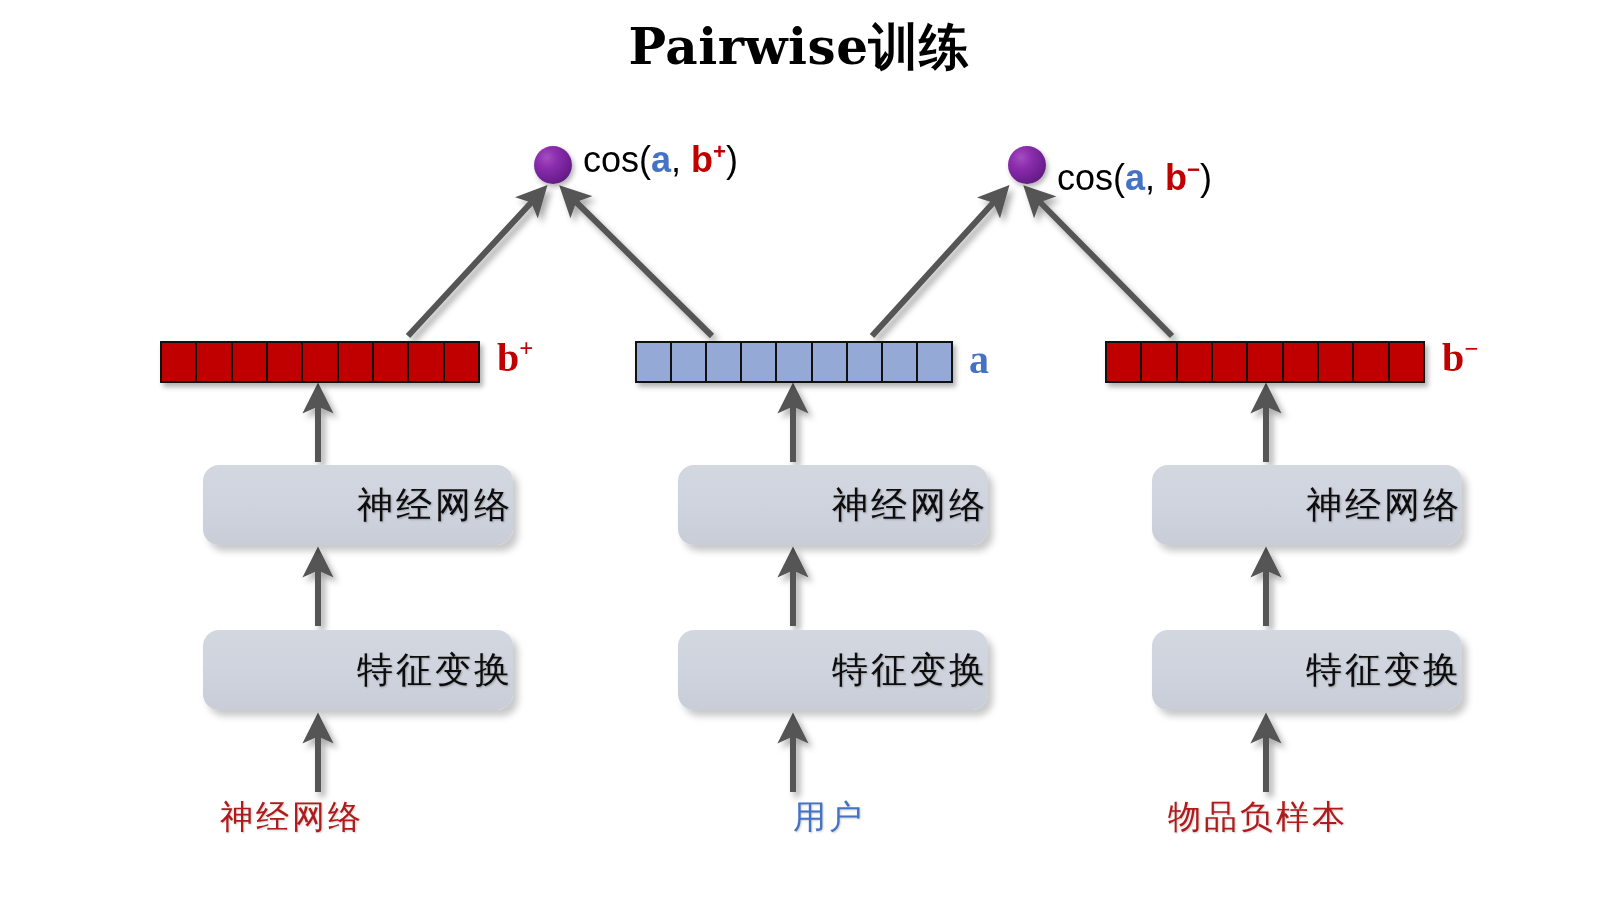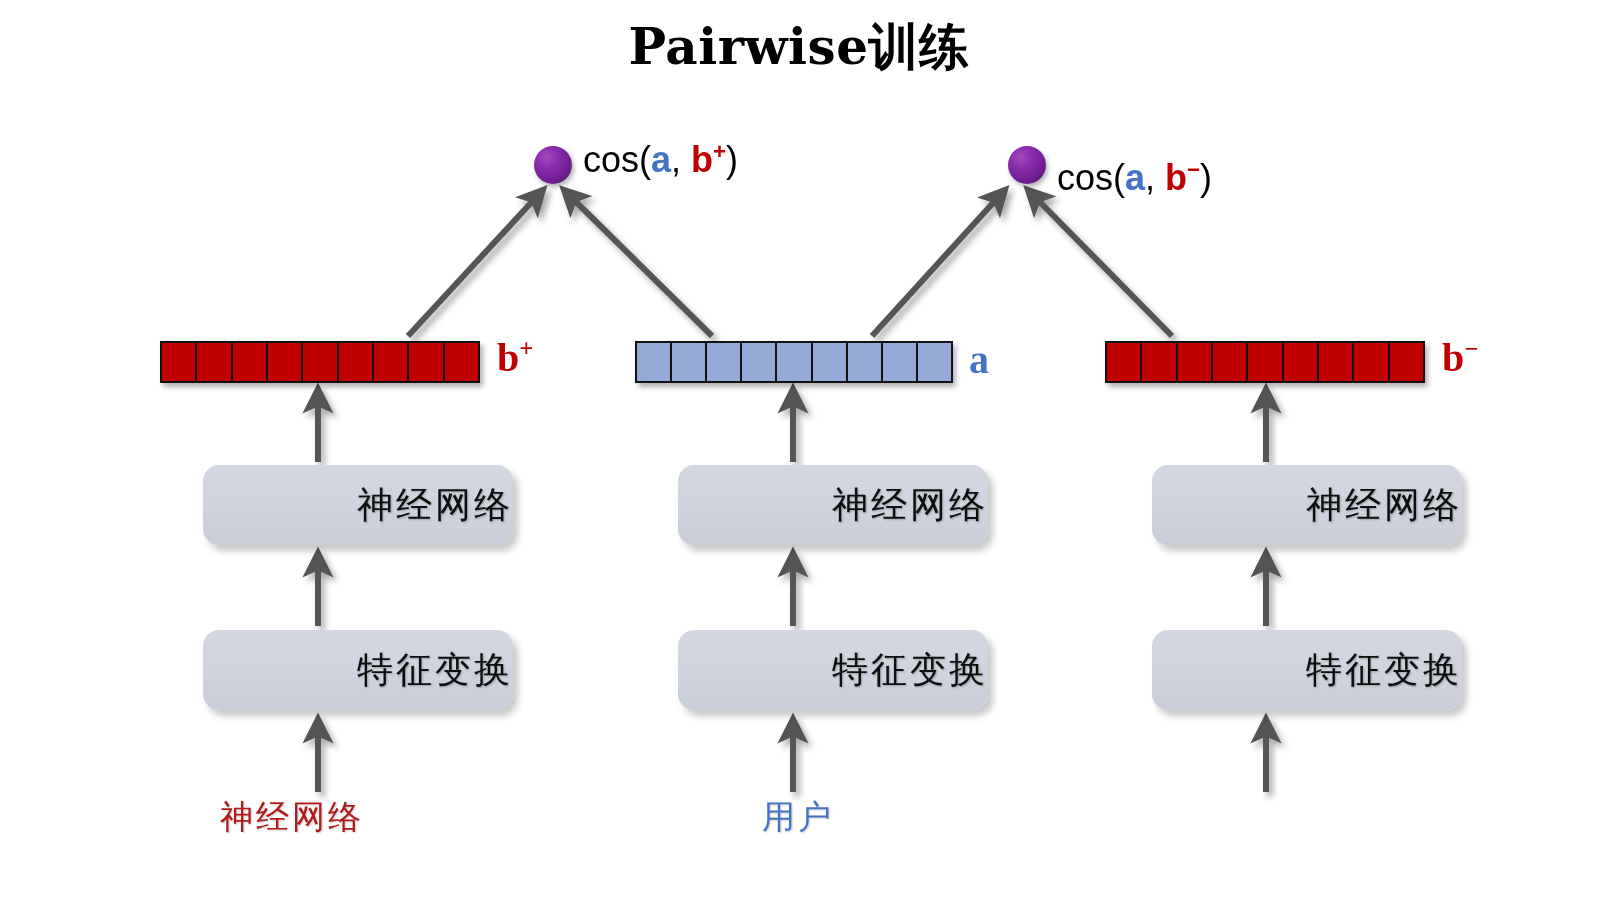--- a/index.html
+++ b/index.html
@@ -232,21 +232,21 @@
   <div class="vec-label blue" style="left:969px; top:340px;">
     <span>a</span><sup></sup>
   </div>
 
   <div class="pbox" style="left:638px; top:465px;">
     <span>神经网络</span>
   </div>
   <div class="pbox" style="left:638px; top:630px;">
     <span>特征变换</span>
   </div>
-  <div class="src-label blue" style="left:762px; top:800px;">用户</div>
+  <div class="src-label blue" style="left:793px; top:800px;">用户</div>
 
   <div class="vector red" style="left:1105px; top:341px; width:320px;">
     <div class="cell"></div>
     <div class="cell"></div>
     <div class="cell"></div>
     <div class="cell"></div>
     <div class="cell"></div>
     <div class="cell"></div>
     <div class="cell"></div>
     <div class="cell"></div>
@@ -255,14 +255,15 @@
   <div class="vec-label red" style="left:1442px; top:338px;">
     <span>b</span><sup>−</sup>
   </div>
 
   <div class="pbox" style="left:1112px; top:465px;">
     <span>神经网络</span>
   </div>
   <div class="pbox" style="left:1112px; top:630px;">
     <span>特征变换</span>
   </div>
+  <div class="src-label red" style="left:1168px; top:800px;">物品负样本</div>
 
 </div>
 
 </body></html>

